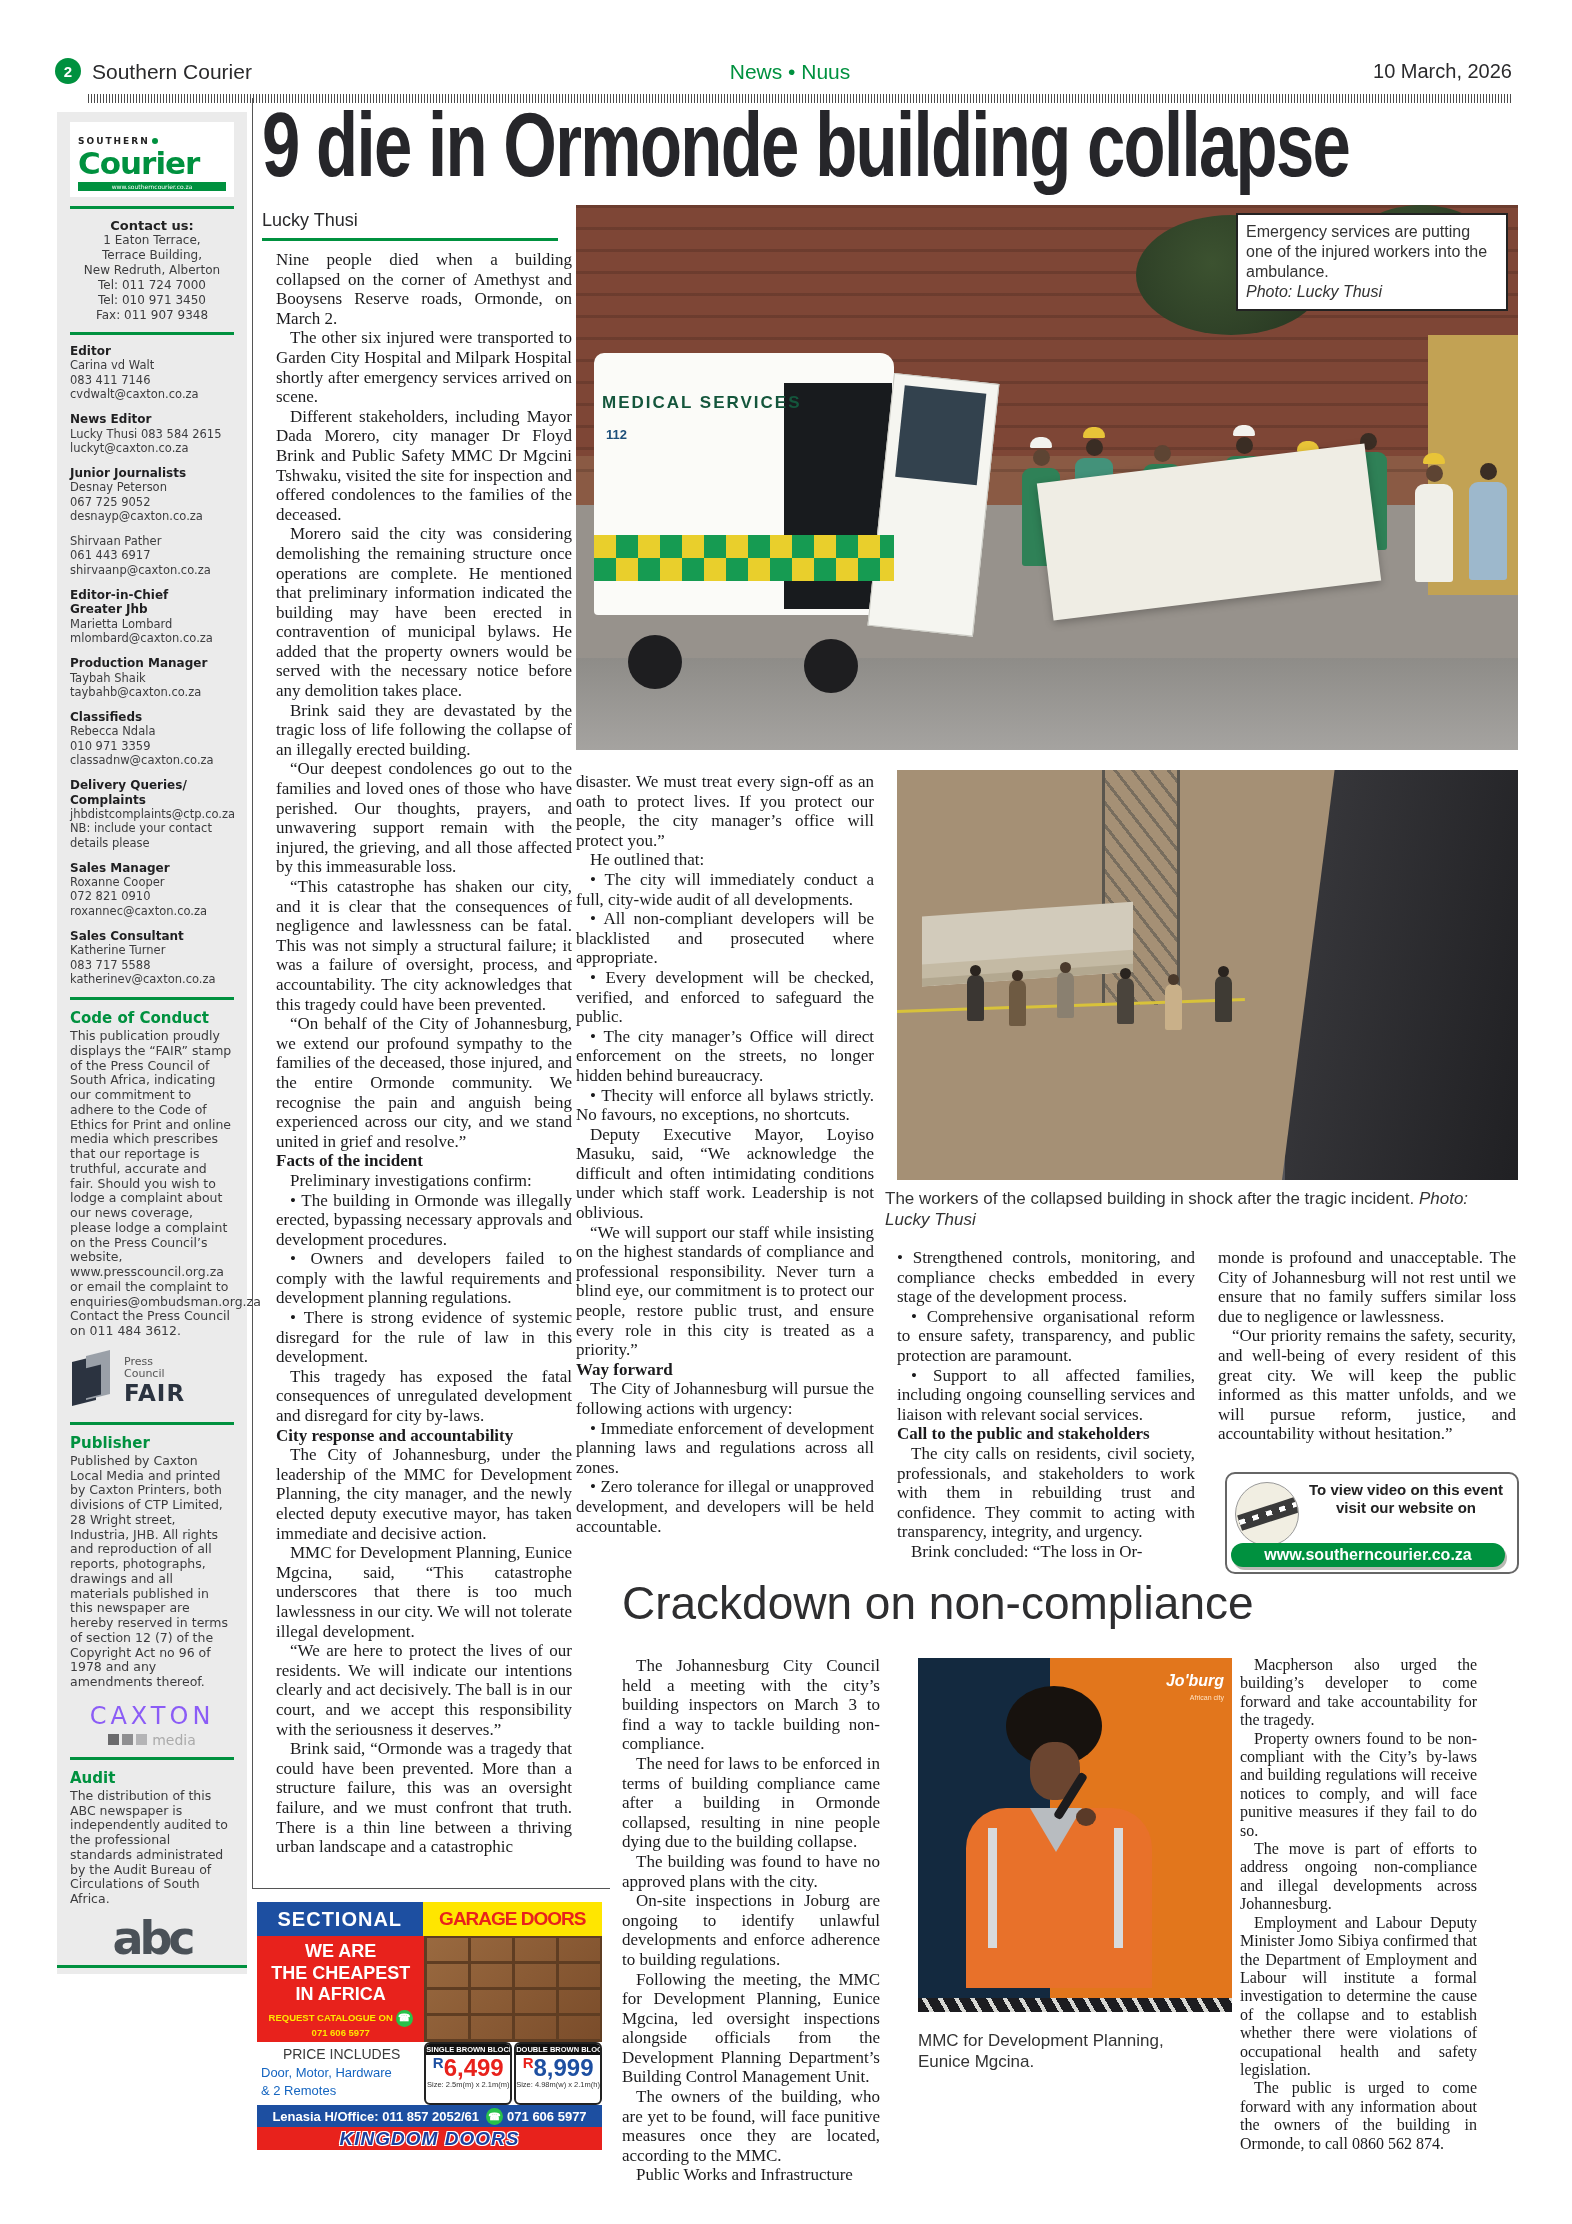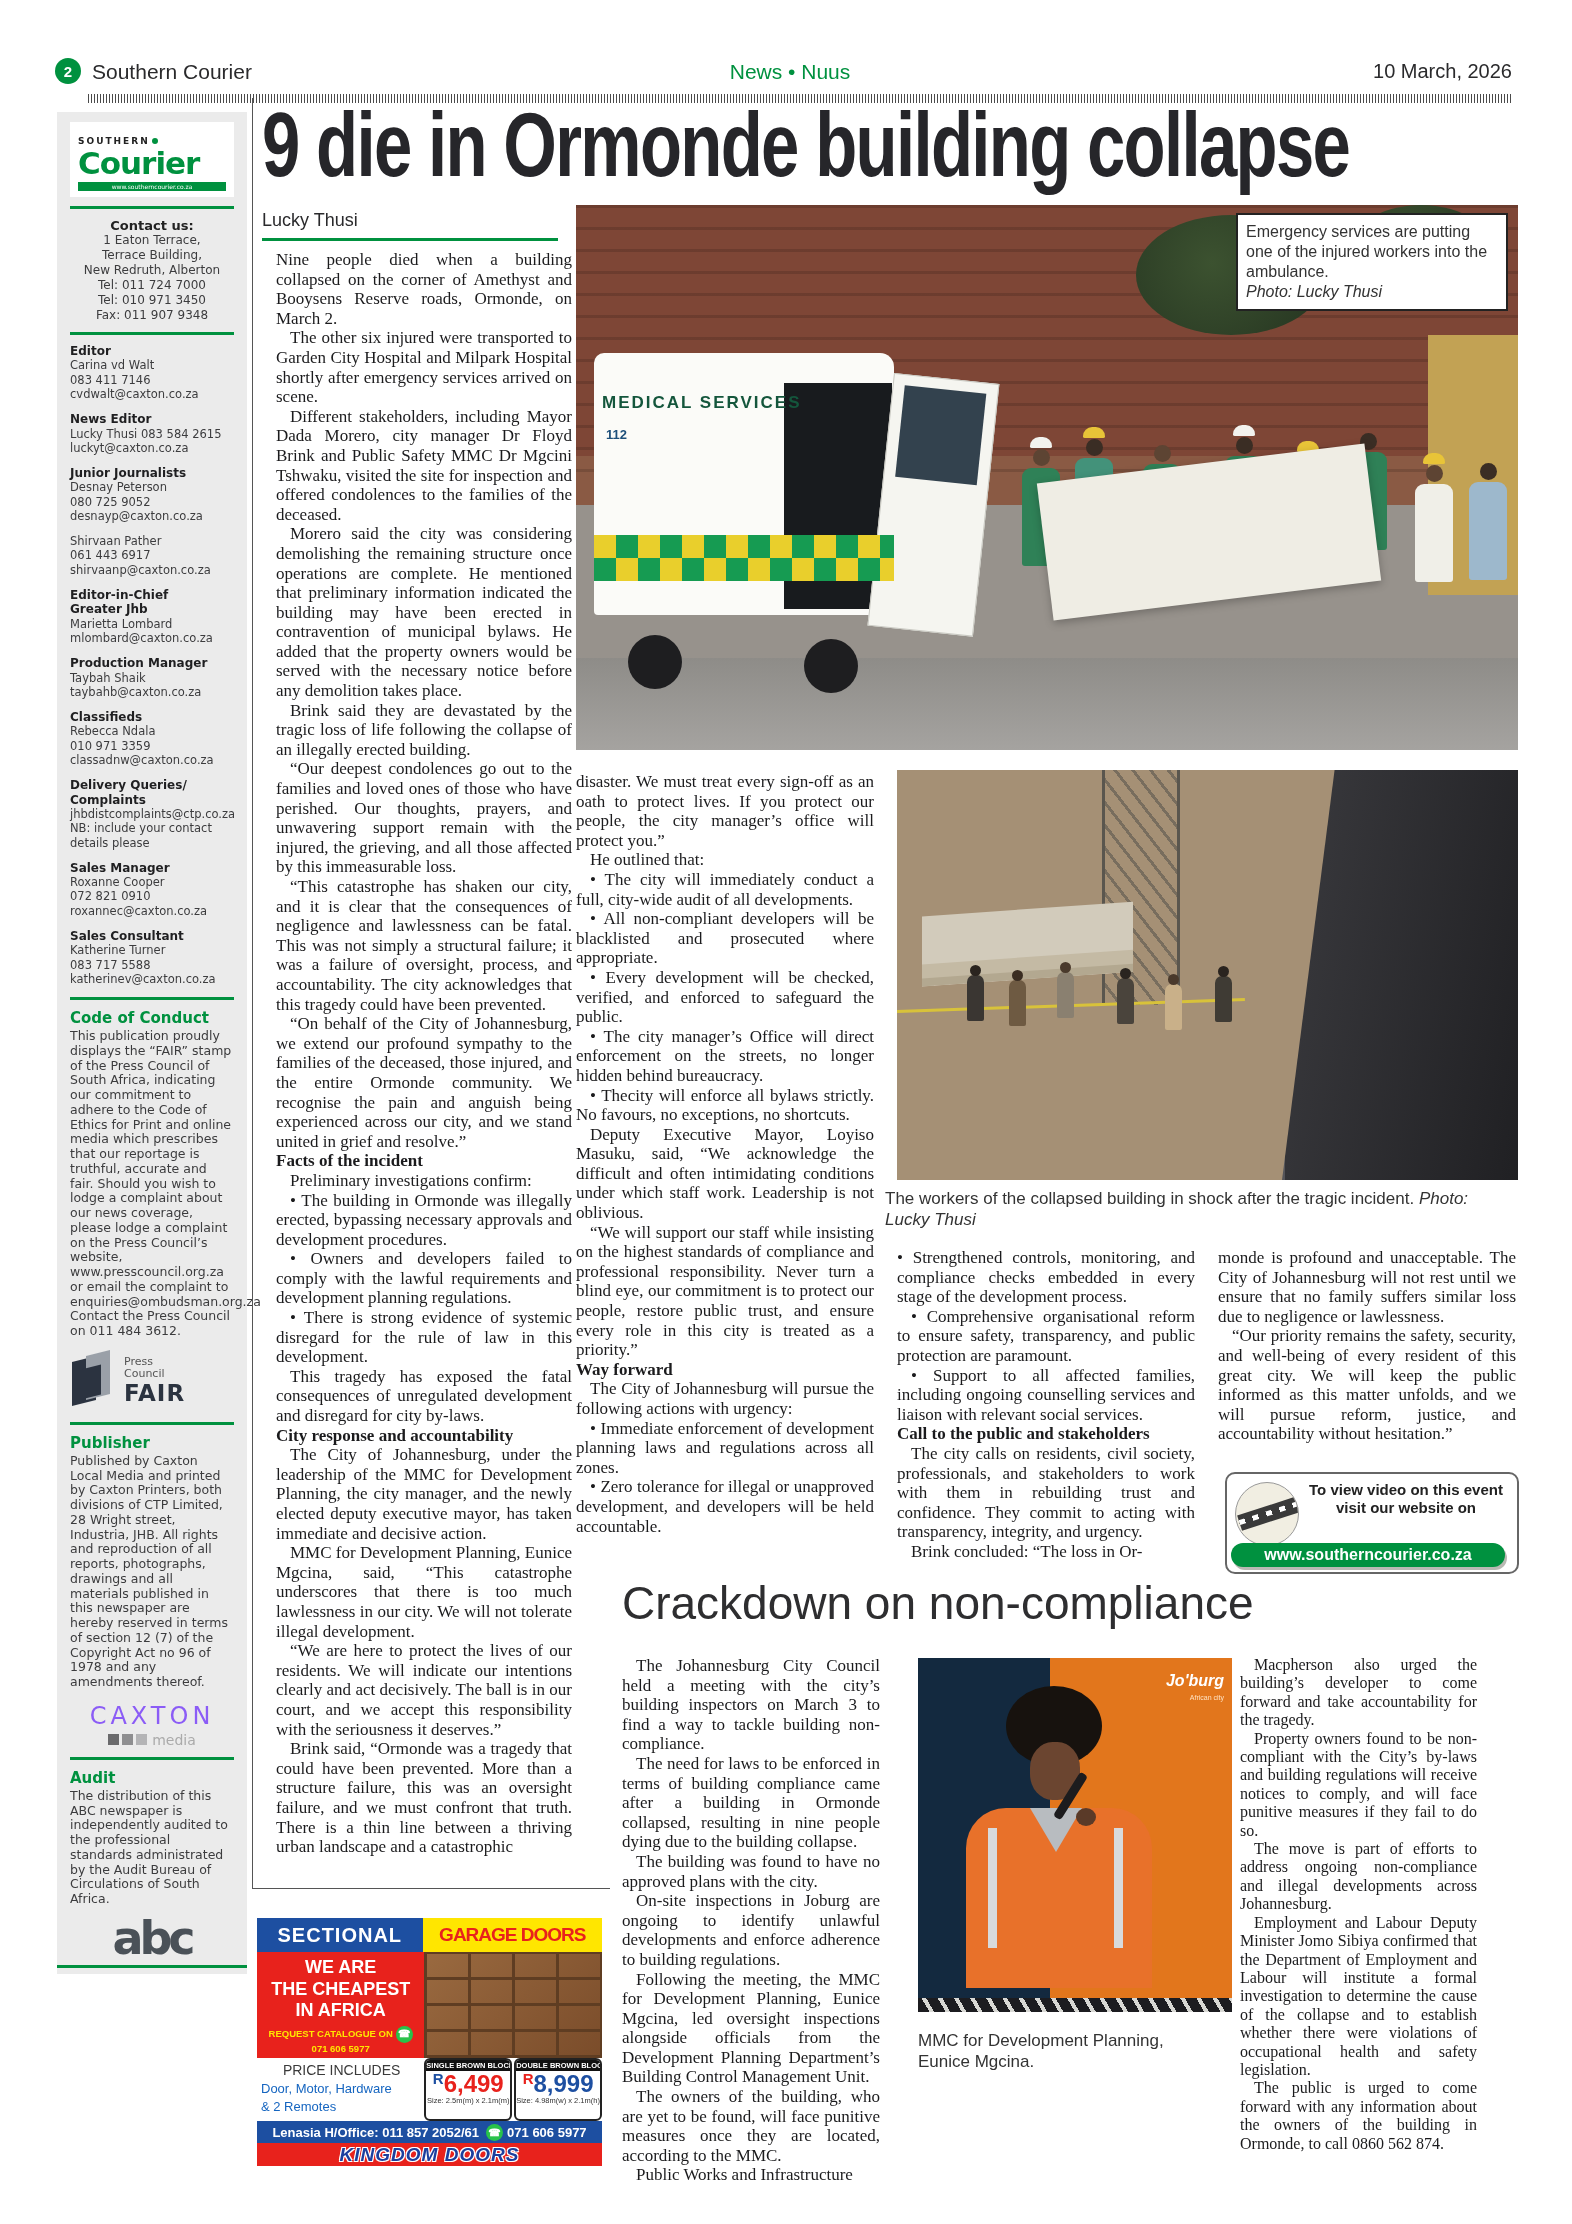--- a/index.html
+++ b/index.html
@@ -125,21 +125,21 @@
   .film{position:absolute;left:2px;top:22px;width:66px;height:16px;background:#3a3a3a;transform:rotate(-18deg);
         background-image:repeating-linear-gradient(90deg,#fff 0 6px,#3a3a3a 6px 14px);background-size:100% 5px;background-repeat:no-repeat;background-position:0 5px;}
   .vtext{position:absolute;left:76px;top:7px;width:206px;font-weight:700;font-size:15px;line-height:1.2;text-align:center;color:#222;}
   .vurl{position:absolute;left:4px;bottom:5px;width:274px;height:24px;background:#00913f;border-radius:12px;
         color:#fff;font-weight:700;font-size:16px;text-align:center;line-height:24px;box-shadow:2px 3px 0 #b9b9b3;}
   
   .ck-head{left:622px;top:1576px;width:900px;font-size:46px;font-weight:400;color:#2e2e30;letter-spacing:0;}
   .ck1{left:622px;top:1656px;width:258px;}
   .ck3{left:1240px;top:1656px;width:237px;font-size:16px;line-height:18.4px;}
   
-  .ad{left:257px;top:1902px;width:345px;height:260px;font-family:"Liberation Sans",sans-serif;margin-top:16px;}
+  .ad{left:257px;top:1902px;width:345px;height:260px;font-family:"Liberation Sans",sans-serif;}
   .ad-r1{display:flex;height:34px;}
   .ad-sec{width:48%;background:#1d4fa1;color:#fff;font-weight:800;font-size:20px;display:flex;align-items:center;justify-content:center;letter-spacing:1px;}
   .ad-gar{width:52%;background:#ffe600;color:#e8221c;font-weight:800;font-size:19px;display:flex;align-items:center;justify-content:center;transform-origin:left;letter-spacing:-1px;}
   .ad-r2{display:flex;height:106px;}
   .ad-red{width:48.5%;background:#e8221c;color:#fff;text-align:center;padding-top:5px;box-sizing:border-box;}
   .ad-red .l1{font-weight:800;font-size:18px;line-height:1.2;}
   .ad-req{color:#ffe600;font-weight:700;font-size:9.5px;line-height:1.25;margin-top:4px;position:relative;}
   .wa{display:inline-flex;width:17px;height:17px;border-radius:50%;background:#28c24a;color:#fff;font-size:10px;
       align-items:center;justify-content:center;vertical-align:middle;margin-left:3px;}
   .door{width:51.5%;background:#8a5a36;
@@ -196,21 +196,21 @@
 cvdwalt@caxton.co.za</div>
         </div>
           <div class="staff">
           <div class="role">News Editor</div>
           <div class="lines">Lucky Thusi 083 584 2615
 luckyt@caxton.co.za</div>
         </div>
           <div class="staff">
           <div class="role">Junior Journalists</div>
           <div class="lines">Desnay Peterson
-080 725 9052
+067 725 9052
 desnayp@caxton.co.za</div>
         </div>
           <div class="staff">
           <div class="role"></div>
           <div class="lines">Shirvaan Pather
 061 443 6917
 shirvaanp@caxton.co.za</div>
         </div>
           <div class="staff">
           <div class="role">Editor-in-Chief

